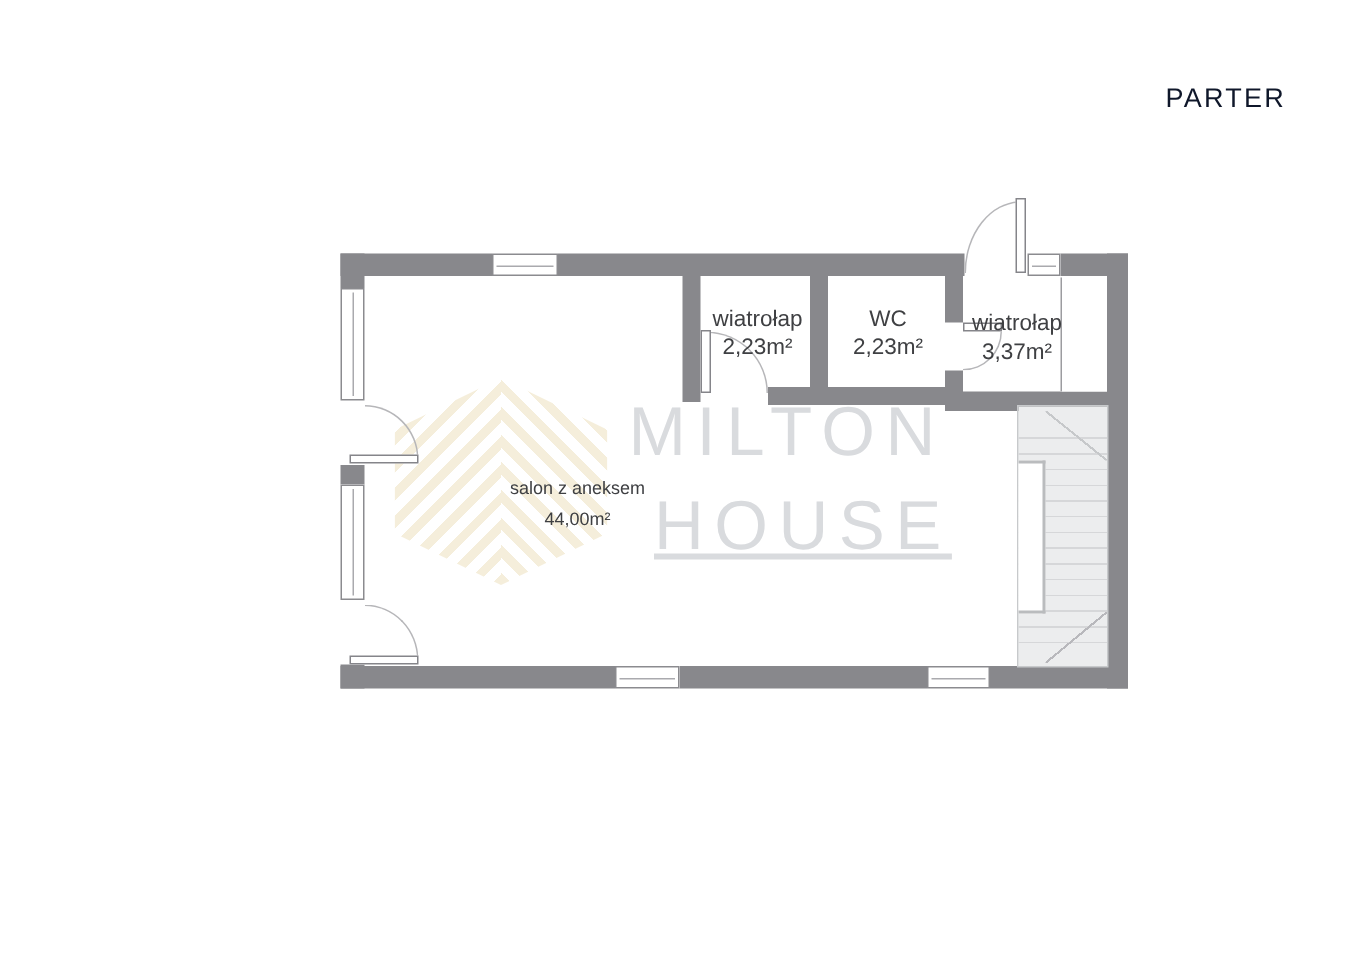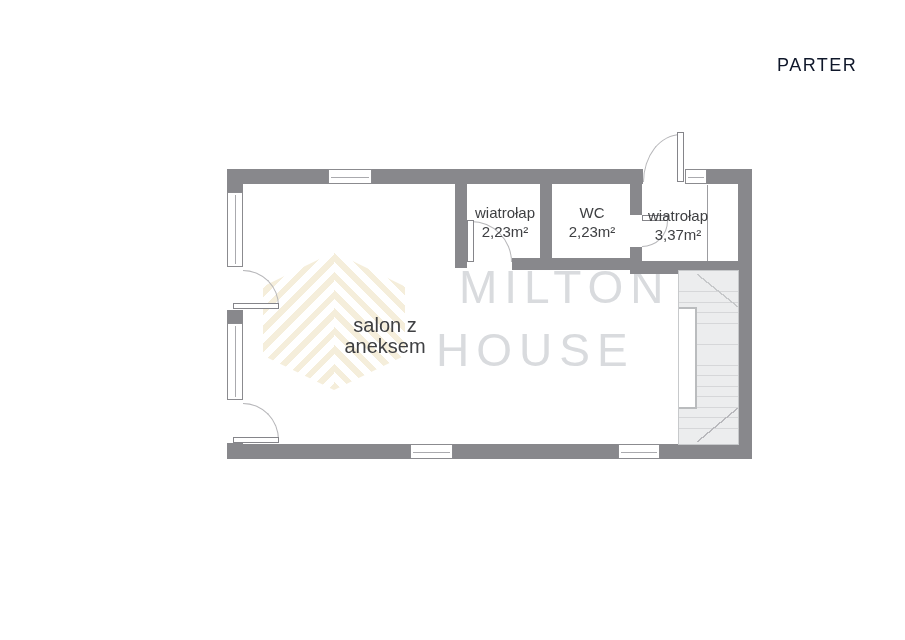--- a/index.html
+++ b/index.html
@@ -24,21 +24,21 @@
   .stair-notch{position:absolute;left:679px;top:307px;width:18px;height:102px;background:#fff;
     border:2px solid #babcbe;border-left:none;box-sizing:border-box;z-index:3;}
   .diag-tr{background:linear-gradient(to top right, transparent calc(50% - 0.7px), #c6c8ca calc(50% - 0.7px), #c6c8ca calc(50% + 0.7px), transparent calc(50% + 0.7px));}
   .diag-br{background:linear-gradient(to bottom right, transparent calc(50% - 0.7px), #b8b8bc calc(50% - 0.7px), #b8b8bc calc(50% + 0.7px), transparent calc(50% + 0.7px));}
   .stair-diag{position:absolute;z-index:3;}
 
   .closet{position:absolute;left:707px;top:185px;width:31px;height:76px;background:#fff;
     border-left:1px solid #9c9ca0;box-sizing:border-box;z-index:2;}
 
   .label{position:absolute;text-align:center;color:#3f4043;font-size:15px;line-height:19px;z-index:5;}
-  .label.big{font-size:20px;line-height:21px;}
+  .label.big{font-size:12px;line-height:21px;}
 
   .plan-title{position:absolute;left:777px;top:55px;font-size:18px;letter-spacing:1.5px;color:#0f172a;z-index:5;}
 
   .wm-text{position:absolute;color:#d9dbde;font-size:46px;letter-spacing:7px;line-height:1;z-index:1;font-weight:400;}
   .hex{position:absolute;left:263px;top:252px;width:142px;height:138px;z-index:1;
     clip-path:polygon(50% 0%,100% 25%,100% 75%,50% 100%,0% 75%,0% 25%);}
   .hex .half{position:absolute;top:0;height:100%;width:50%;}
   .hex .half.l{left:0;background:repeating-linear-gradient(135deg, #f5eedb 0 6px, #ffffff 6px 13px);}
   .hex .half.r{right:0;background:repeating-linear-gradient(45deg, #f5eedb 0 6px, #ffffff 6px 13px);}
 </style>
@@ -46,22 +46,22 @@
 <body>
 
 <div id="canvas">
 
   <div class="plan-title">PARTER</div>
 
   <div class="hex">
     <div class="half l"></div>
     <div class="half r"></div>
   </div>
-  <div class="wm-text" style="left:419px;top:264px;margin-left:40px;">MILTON</div>
-  <div class="wm-text" style="left:436px;top:327px;">HOUSE</div>
+  <div class="wm-text" style="left:419px;top:264px;">MILTON</div>
+  <div class="wm-text" style="left:436px;top:327px;text-decoration:underline;">HOUSE</div>
 
   <div class="wall" style="left:227px;top:169px;width:101px;height:15px;"></div>
   <div class="wall" style="left:372px;top:169px;width:271px;height:15px;"></div>
   <div class="wall" style="left:707px;top:169px;width:45px;height:15px;"></div>
   <div class="wall" style="left:227px;top:169px;width:16px;height:23px;"></div>
   <div class="wall" style="left:227px;top:310px;width:16px;height:13px;"></div>
   <div class="wall" style="left:227px;top:443px;width:16px;height:16px;"></div>
   <div class="wall" style="left:738px;top:169px;width:14px;height:290px;"></div>
   <div class="wall" style="left:227px;top:444px;width:183px;height:15px;"></div>
   <div class="wall" style="left:453px;top:444px;width:165px;height:15px;"></div>
@@ -124,15 +124,16 @@
   <div class="label" style="left:552px;top:203px;width:80px;">
     <div>WC</div>
     <div>2,23m²</div>
   </div>
   <div class="label" style="left:631px;top:206px;width:94px;">
     <div>wiatrołap</div>
     <div>3,37m²</div>
   </div>
   <div class="label big" style="left:310px;top:315px;width:150px;">
     <div>salon z aneksem</div>
+    <div>44,00m²</div>
   </div>
 
 </div>
 
 </body></html>

